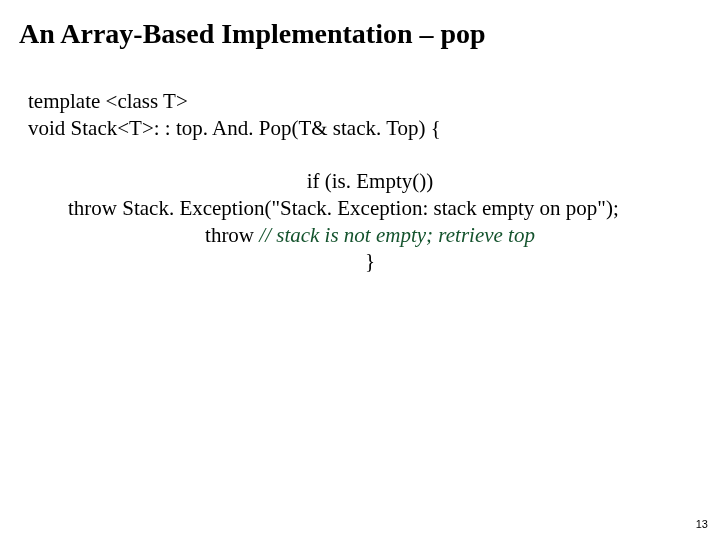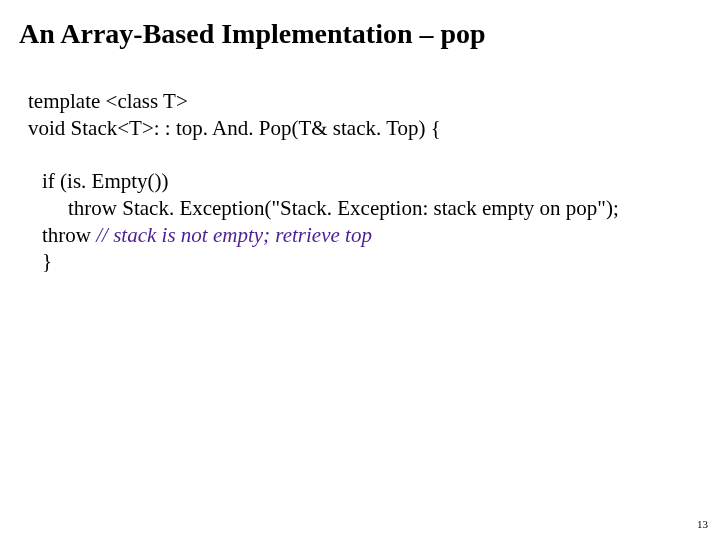--- a/index.html
+++ b/index.html
@@ -29,32 +29,32 @@
     padding-left: 19px;
   }
   .body {
     position: absolute;
     top: 88px;
     left: 28px;
     width: 670px;
     font-size: 21px;
     line-height: 1.28;
   }
-  .indent1 { padding-left: 14px; }
+  .indent1 { padding-left: 14px; text-align: center; }
   .indent2 { padding-left: 40px; }
   .comment {
-    color: #4c1d95;
+    color: #14532d;
     font-style: italic;
   }
   .pagenum {
     position: absolute;
     right: 12px;
     bottom: 10px;
     font-size: 11px;
-    font-family: Liberation Serif, serif;
+    font-family: Liberation Sans, sans-serif;
     color: #000000;
   }
   .spacer { height: 26px; }
   .part { white-space: nowrap; }
 </style>
 </head>
 <body>
 
 <div class="slide">
 

